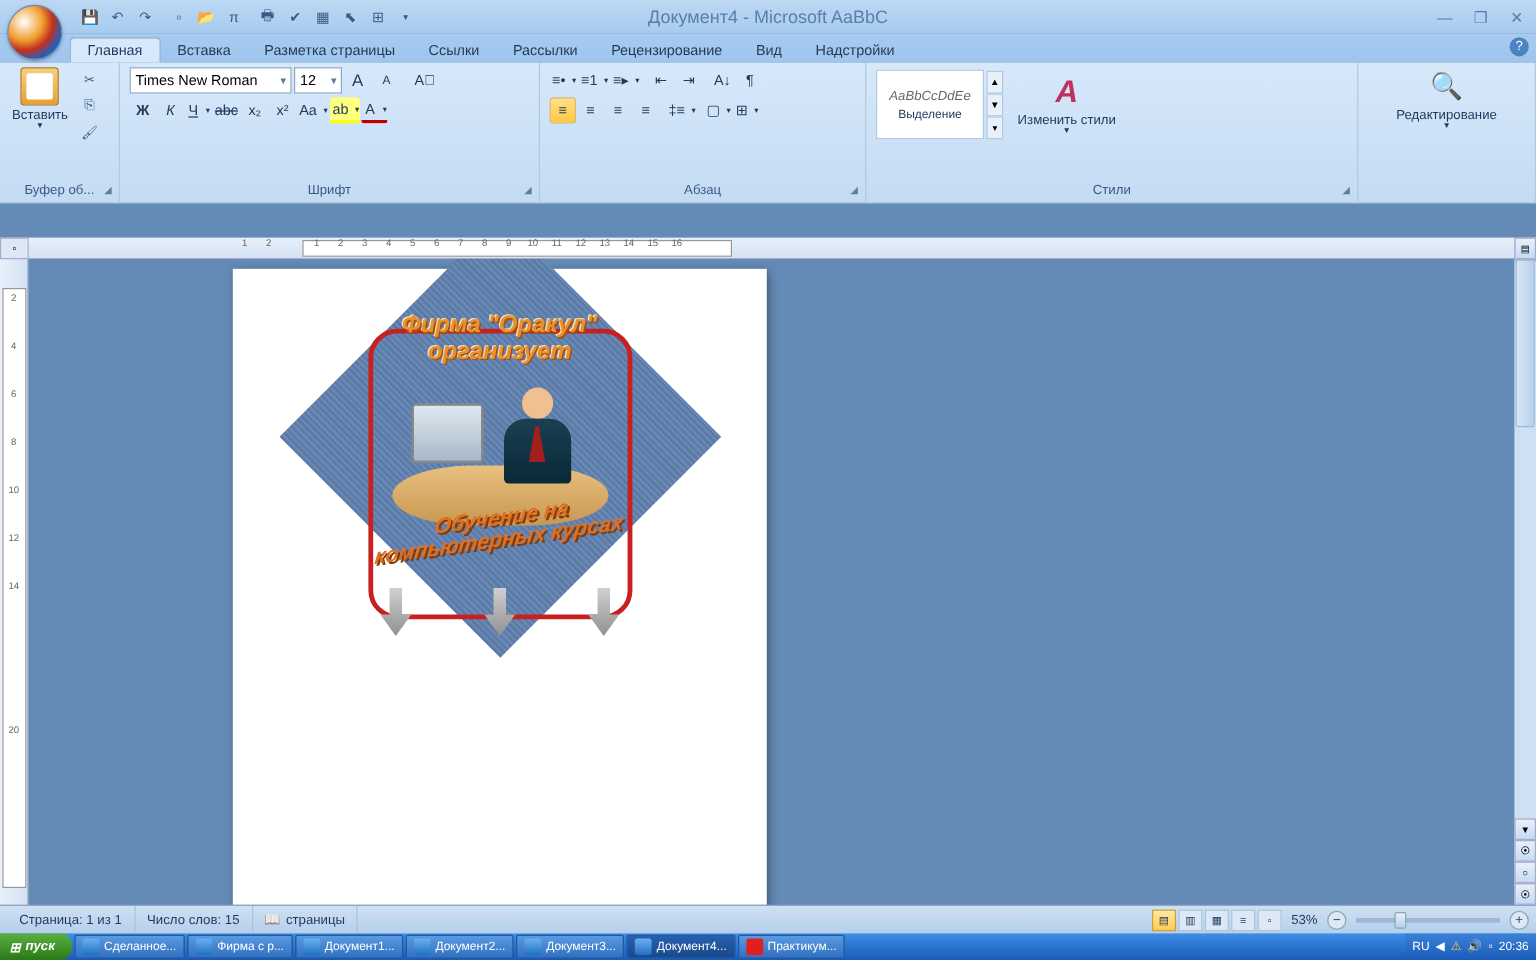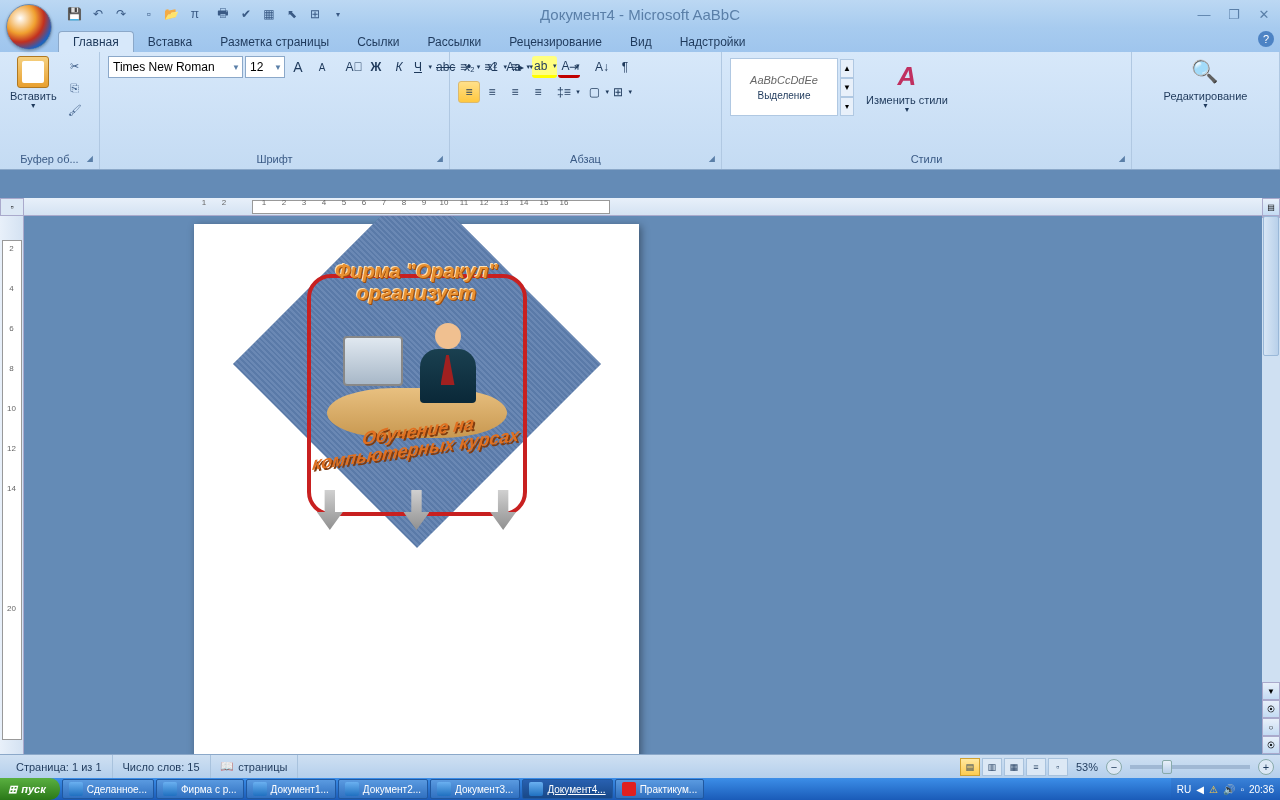--- a/index.html
+++ b/index.html
@@ -42,21 +42,21 @@
 .combo .arrow { position:absolute; right:2px; font-size:8px; color:#5a7fa8; }
 .font-name { width:135px; }
 .font-size { width:40px; }
 .btn-row { display:flex; gap:1px; }
 .rbtn { min-width:22px; height:22px; display:flex; align-items:center; justify-content:center; font-size:12px; color:#1e395b; border-radius:3px; padding:0 2px; }
 .rbtn.split { padding-right:10px; position:relative; }
 .rbtn.split::after { content:"▾"; position:absolute; right:1px; font-size:7px; }
 .rbtn.active { background: linear-gradient(#ffe08a,#ffc840); border:1px solid #dbb96e; }
 
 .style-gallery { display:flex; gap:2px; align-items:center; }
-.style-item { width:108px; height:58px; background:#fff; border:1px solid #b0c8e2; display:flex; flex-direction:column; align-items:center; justify-content:center; font-size:10px; color:#1e395b; }
+.style-item { width:90px; height:58px; background:#fff; border:1px solid #b0c8e2; display:flex; flex-direction:column; align-items:center; justify-content:center; font-size:10px; color:#1e395b; }
 .style-item .preview { font-size:14px; margin-bottom:4px; }
 .style-scroll { display:flex; flex-direction:column; width:14px; }
 .style-scroll div { height:19px; border:1px solid #b0c8e2; background:#e8f0fa; font-size:8px; display:flex; align-items:center; justify-content:center; }
 
 
 .ruler-corner { position:absolute; top:198px; left:0; width:24px; height:18px; background:#dce8f5; border:1px solid #aac; font-size:9px; display:flex; align-items:center; justify-content:center; }
 .hruler { position:absolute; top:198px; left:24px; right:18px; height:18px; background:linear-gradient(#e8f0fa,#d4e2f2); border-bottom:1px solid #aac; font-size:8px; color:#666; overflow:hidden; }
 .hruler-inner { position:absolute; left:170px; display:flex; }
 .hruler-inner span { width:20px; text-align:center; }
 .hruler-white { position:absolute; top:2px; height:14px; background:#fff; border:1px solid #999; }
@@ -96,21 +96,21 @@
 .view-btn { width:20px; height:18px; border:1px solid #a8c2dd; background:#dce8f5; font-size:9px; display:flex; align-items:center; justify-content:center; }
 .view-btn.active { background:linear-gradient(#ffe8a0,#ffcc50); border-color:#d0a030; }
 .zoom-track { width:120px; height:4px; background:#a0b8d4; position:relative; margin:0 6px; }
 .zoom-thumb { position:absolute; top:-5px; width:10px; height:14px; background:linear-gradient(#e8f0fa,#b8d0ea); border:1px solid #8aa; border-radius:2px; }
 .zoom-btn { width:16px; height:16px; border-radius:50%; border:1px solid #8aa; background:#dce8f5; font-size:11px; display:flex; align-items:center; justify-content:center; }
 
 
 .taskbar { position:absolute; bottom:0; left:0; right:0; height:22px; background:linear-gradient(#3c8ee8,#1a5bb8); display:flex; align-items:center; font-size:11px; color:#fff; }
 .start-btn { height:100%; padding:0 14px 0 8px; background:linear-gradient(#5ab040,#2a7818); display:flex; align-items:center; font-weight:bold; font-style:italic; gap:4px; border-radius:0 10px 10px 0; }
 .task-item { height:20px; padding:0 6px; margin-left:2px; background:linear-gradient(#5a9ae0,#3070c0); border:1px solid #2058a0; display:flex; align-items:center; gap:4px; font-size:10px; max-width:140px; overflow:hidden; white-space:nowrap; border-radius:2px; }
-.task-item.active { background:linear-gradient(#2860b0,#184888);text-decoration:underline; }
+.task-item.active { background:linear-gradient(#2860b0,#184888); }
 .tray { margin-left:auto; height:100%; background:linear-gradient(#3a82d8,#1a5bb8); display:flex; align-items:center; padding:0 6px; gap:5px; font-size:10px; }
 .task-icon { width:14px; height:14px; background:#fff; border-radius:2px; flex-shrink:0; }
 </style>
 </head>
 <body>
 
 <div class="office-orb"></div>
 <div class="titlebar">
   <div class="qat">
     <div class="qat-btn">💾</div>
@@ -160,21 +160,21 @@
       <div class="small-col">
         <div class="small-btn">✂</div>
         <div class="small-btn">⎘</div>
         <div class="small-btn">🖌</div>
       </div>
     </div>
     <div class="group-label"><span>Буфер об...</span><span class="launcher">◢</span></div>
   </div>
 
   <div class="group" style="width:350px">
-    <div class="group-body" style="flex-direction:row;padding:2px 4px">
+    <div class="group-body" style="flex-direction:column;padding:2px 4px">
       <div class="font-row">
         <div class="combo font-name">
             <span>Times New Roman</span>
             <span class="arrow">▼</span>
           </div>
         <div class="combo font-size">
             <span>12</span>
             <span class="arrow">▼</span>
           </div>
         <div class="rbtn" style="font-size:14px">A</div>

